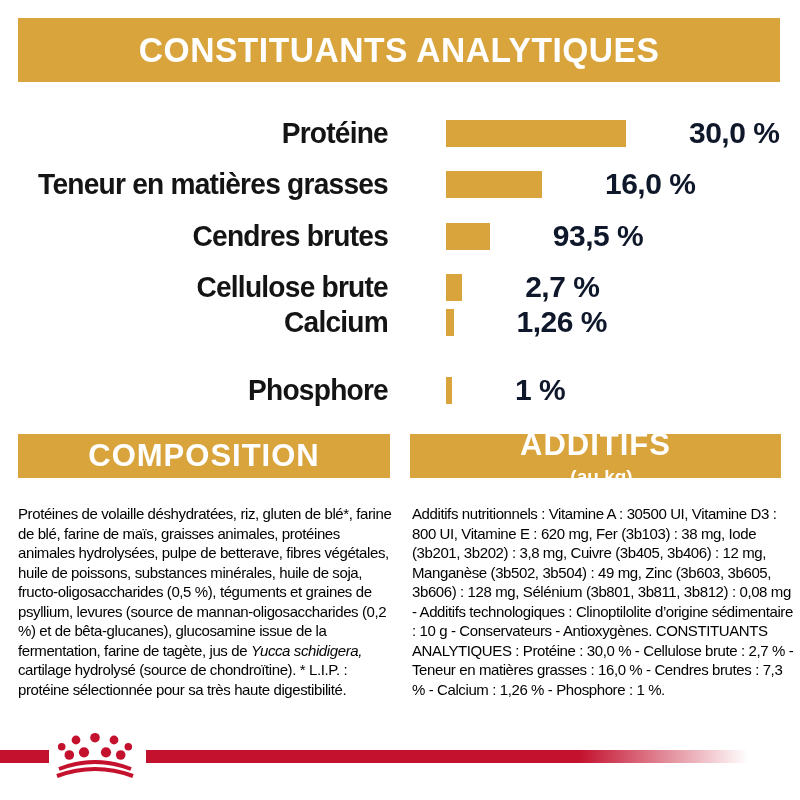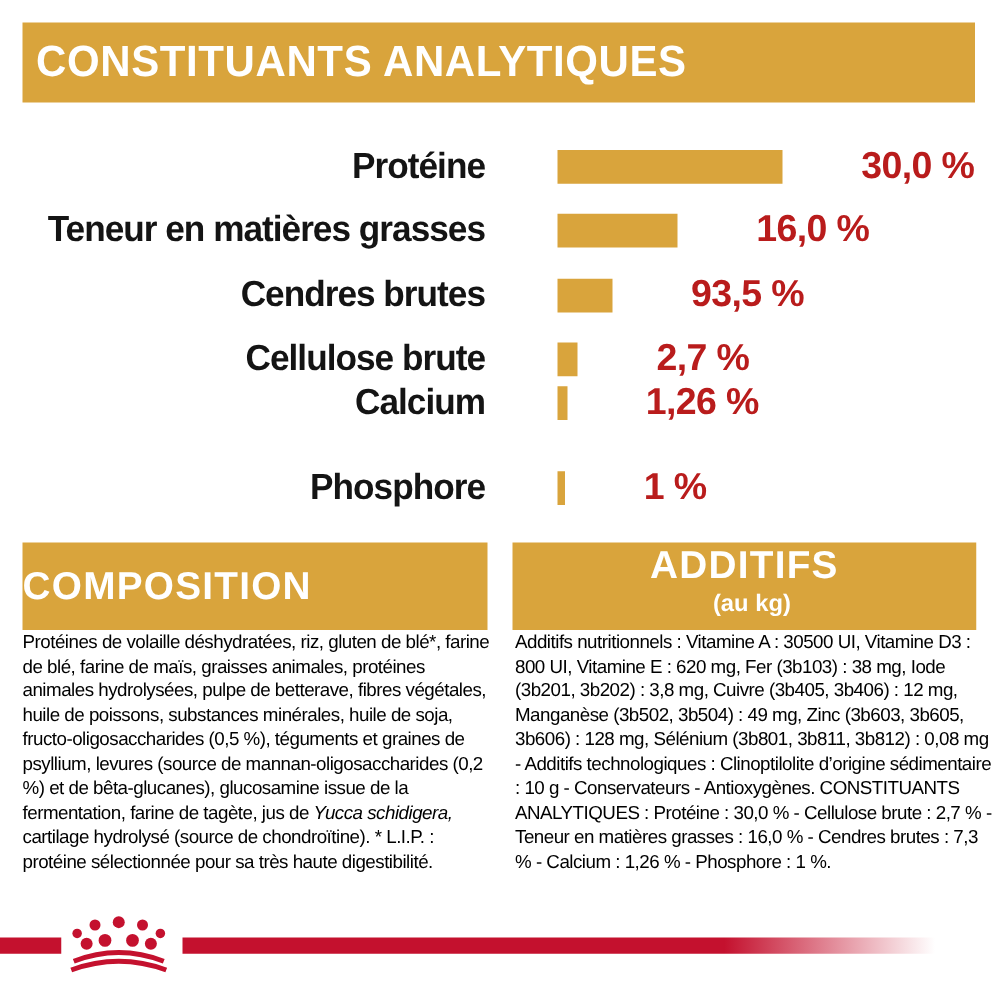--- a/index.html
+++ b/index.html
@@ -9,45 +9,45 @@
     font-family:"Liberation Sans","DejaVu Sans",sans-serif;
     position:relative;
     overflow:hidden;
   }
   .stage{position:absolute;inset:0;width:800px;height:800px;background:#fff;}
 
   
   .banner{
     position:absolute;left:18px;top:18px;width:762px;height:64px;
     background:var(--gold);
-    display:flex;align-items:center;
+    display:flex;align-items:center;justify-content:center;
   }
   .banner-title{
     color:#fff;font-weight:bold;font-size:35px;letter-spacing:.5px;
     transform:scaleX(.96);white-space:nowrap;
   }
 
   
   .chart{position:absolute;left:0;top:112px;width:800px;height:320px;}
   .chart-row{position:absolute;left:0;height:28px;display:flex;align-items:center;gap:44px;}
   .row-label{
     width:388px;text-align:right;font-weight:bold;font-size:29px;
     letter-spacing:-0.8px;color:#141414;white-space:nowrap;
     transform:scaleX(.97);transform-origin:right center;
   }
   .row-bar{height:27px;background:var(--gold);margin-left:14px;flex:none;}
   .row-value{
-    margin-left:19px;font-weight:bold;font-size:30px;color:#b91c1c;
+    margin-left:19px;font-weight:bold;font-size:30px;color:#0f172a;
     letter-spacing:-0.5px;white-space:nowrap;
   }
 
   
   .section-header{
-    position:absolute;top:434px;height:70px;background:var(--gold);
-    display:flex;align-items:center;
+    position:absolute;top:434px;height:44px;background:var(--gold);
+    display:flex;align-items:center;justify-content:center;
   }
   .section-header.left{left:18px;width:372px;}
   .section-header.right{left:410px;width:371px;flex-direction:column;}
   .section-header .big{
     color:#fff;font-weight:bold;font-size:31px;letter-spacing:1px;white-space:nowrap;
   }
   .section-header .small{
     color:#fff;font-weight:bold;font-size:19px;margin-left:12px;letter-spacing:0;
     position:relative;top:3px;white-space:nowrap;
   }

